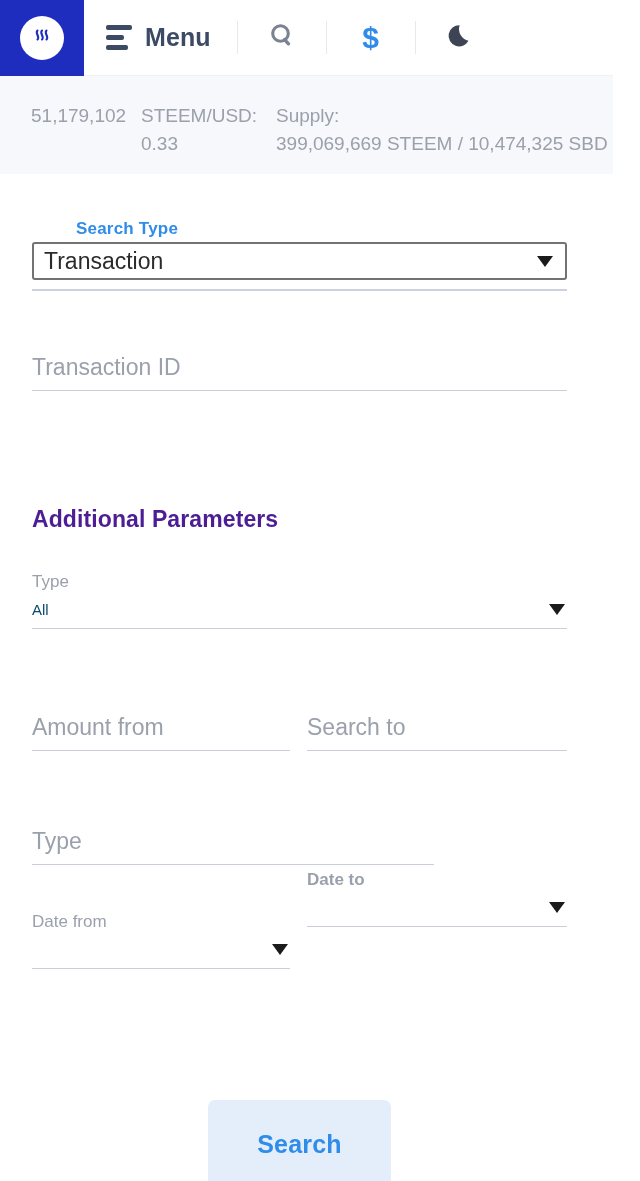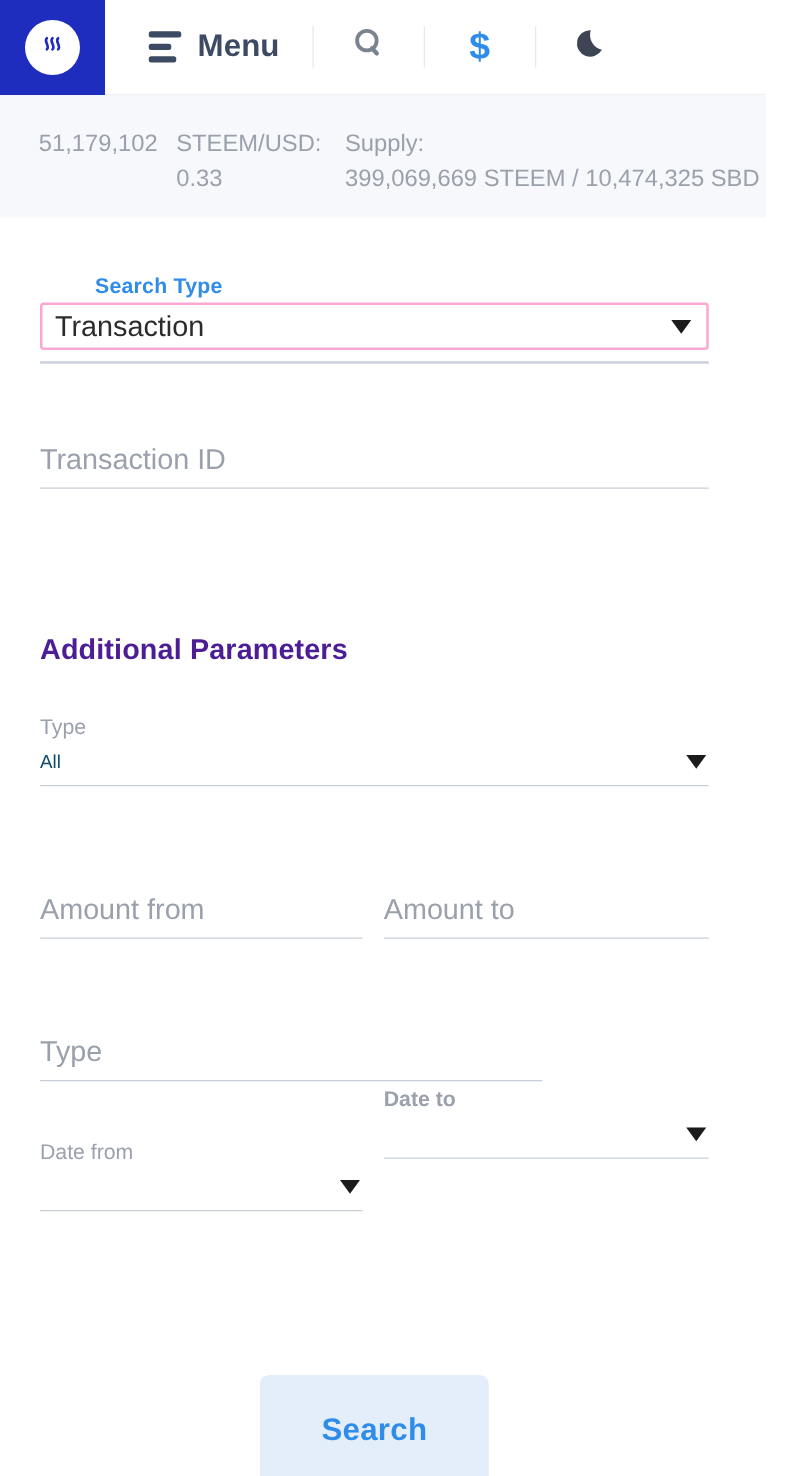--- a/index.html
+++ b/index.html
@@ -26,21 +26,21 @@
   #logo-tile {
     width:84px; height:76px; background:#1e2dbe;
     display:flex; align-items:center; justify-content:center; flex:0 0 84px;
   }
   #logo-circle {
     width:44px; height:44px; border-radius:50%; background:#ffffff;
     display:flex; align-items:center; justify-content:center;
   }
   #menu-group {
     display:flex; align-items:center; gap:13px;
-    padding-left:35px; padding-right:26px;text-align:center;
+    padding-left:22px; padding-right:26px;text-align:center;
   }
   #hamburger { display:flex; flex-direction:column; gap:5px; width:26px; cursor:pointer; }
   #hamburger i { display:block; height:5px; border-radius:2px; background:#3d4a63; }
   #hamburger i.b1 { width:26px; }
   #hamburger i.b2 { width:18px; }
   #hamburger i.b3 { width:22px; }
   #menu-label {
     font-size:25px; color:#3d4a63; font-weight:bold; letter-spacing:.1px;
   }
   .hdr-divider { width:1px; background:#e6e8ec; margin:21px 0; flex:0 0 1px; }
@@ -67,21 +67,21 @@
 
   
   #form { position:absolute; left:0; top:174px; width:613px; }
   .field-block { position:absolute; }
 
   .flabel-blue { font-size:17px; font-weight:bold; color:#2f8ce8; letter-spacing:.2px;margin-left:44px; }
   .flabel-gray { font-size:17px; color:#9aa0ac; }
 
   
   #search-type-select {
-    width:535px; height:38px; border:2px solid #f9a8d4; border-radius:3px;
+    width:535px; height:38px; border:2px solid #737373; border-radius:3px;
     background:#ffffff; display:flex; align-items:center;
     padding:0 10px; cursor:pointer; position:relative;
   }
   #search-type-value { font-size:23px; color:#2b2b2b; }
   .caret {
     width:0; height:0; border-left:8px solid transparent;
     border-right:8px solid transparent; border-top:11px solid #1b1b1b;
   }
   #search-type-select .caret { position:absolute; right:12px; }
   .underline { height:2px; background:#ccd2dd; }
@@ -207,21 +207,21 @@
       <span class="caret"></span>
     </div>
     <div class="underline" style="width:535px; height:1px; background:#c9cfd9; margin-top:2px;"></div>
   </div>
 
   <div class="field-block" style="left:32px; top:536px;">
     <div class="txt-input" style="width:258px;">Amount from</div>
     <div class="underline" style="width:258px; height:1px; background:#c9cfd9; margin-top:6px;"></div>
   </div>
   <div class="field-block" style="left:307px; top:536px;">
-    <div class="txt-input" style="width:260px;">Amount to</div>
+    <div class="txt-input" style="width:260px;">Search to</div>
     <div class="underline" style="width:260px; height:1px; background:#c9cfd9; margin-top:6px;"></div>
   </div>
 
   <div class="field-block" style="left:32px; top:650px;">
     <div class="txt-input" style="width:402px;">Type</div>
     <div class="underline" style="width:402px; height:1px; background:#c9cfd9; margin-top:6px;"></div>
   </div>
 
   <div class="field-block" style="left:32px; top:738px;">
     <div class="flabel-gray">Date from</div>

